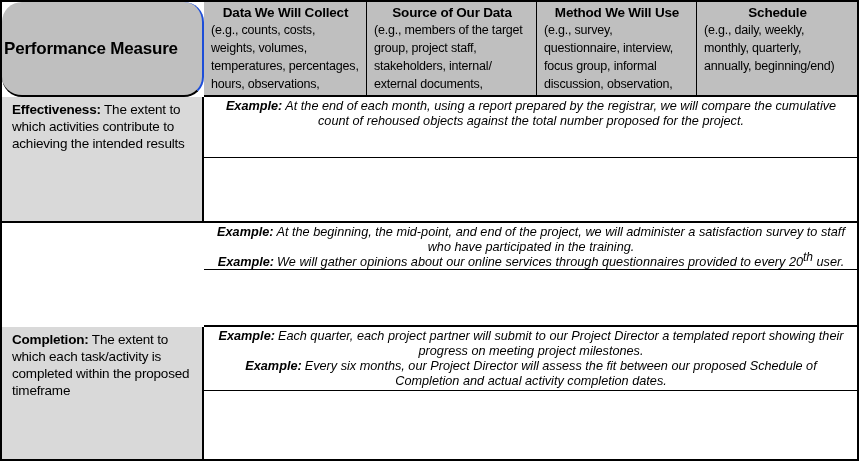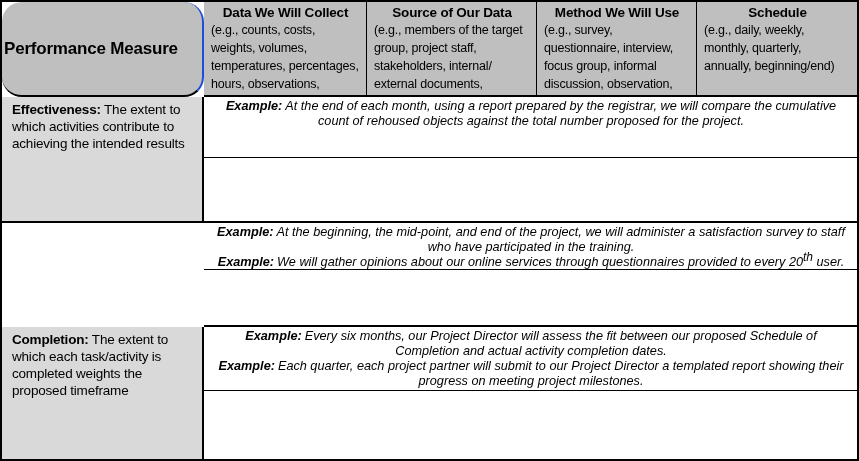--- a/index.html
+++ b/index.html
@@ -132,26 +132,26 @@
       <span class="ex-label">Example:</span><span>At the beginning, the mid-point, and end of the project, we will administer a satisfaction survey to staff who have participated in the training.</span><sup></sup><span></span>
     </div>
     <div>
       <span class="ex-label">Example:</span><span>We will gather opinions about our online services through questionnaires provided to every 20</span><sup>th</sup><span> user.</span>
     </div>
   </div>
   <div class="empty-box" style="grid-row:5"></div>
 
   <div class="label-cell last" style="grid-row:6 / 8">
     <div>
-      <span class="term">Completion:</span><span> The extent to which each task/activity is completed weights the proposed timeframe</span>
+      <span class="term">Completion:</span><span> The extent to which each task/activity is completed within the proposed timeframe</span>
     </div>
   </div>
   <div class="ex-box" style="grid-row:6">
     <div>
-      <span class="ex-label">Example:</span><span>Every six months, our Project Director will assess the fit between our proposed Schedule of Completion and actual activity completion dates.</span><sup></sup><span></span>
+      <span class="ex-label">Example:</span><span>Each quarter, each project partner will submit to our Project Director a templated report showing their progress on meeting project milestones.</span><sup></sup><span></span>
     </div>
     <div>
-      <span class="ex-label">Example:</span><span>Each quarter, each project partner will submit to our Project Director a templated report showing their progress on meeting project milestones.</span><sup></sup><span></span>
+      <span class="ex-label">Example:</span><span>Every six months, our Project Director will assess the fit between our proposed Schedule of Completion and actual activity completion dates.</span><sup></sup><span></span>
     </div>
   </div>
   <div class="empty-box last" style="grid-row:7"></div>
 
 </div>
 
 </body></html>

